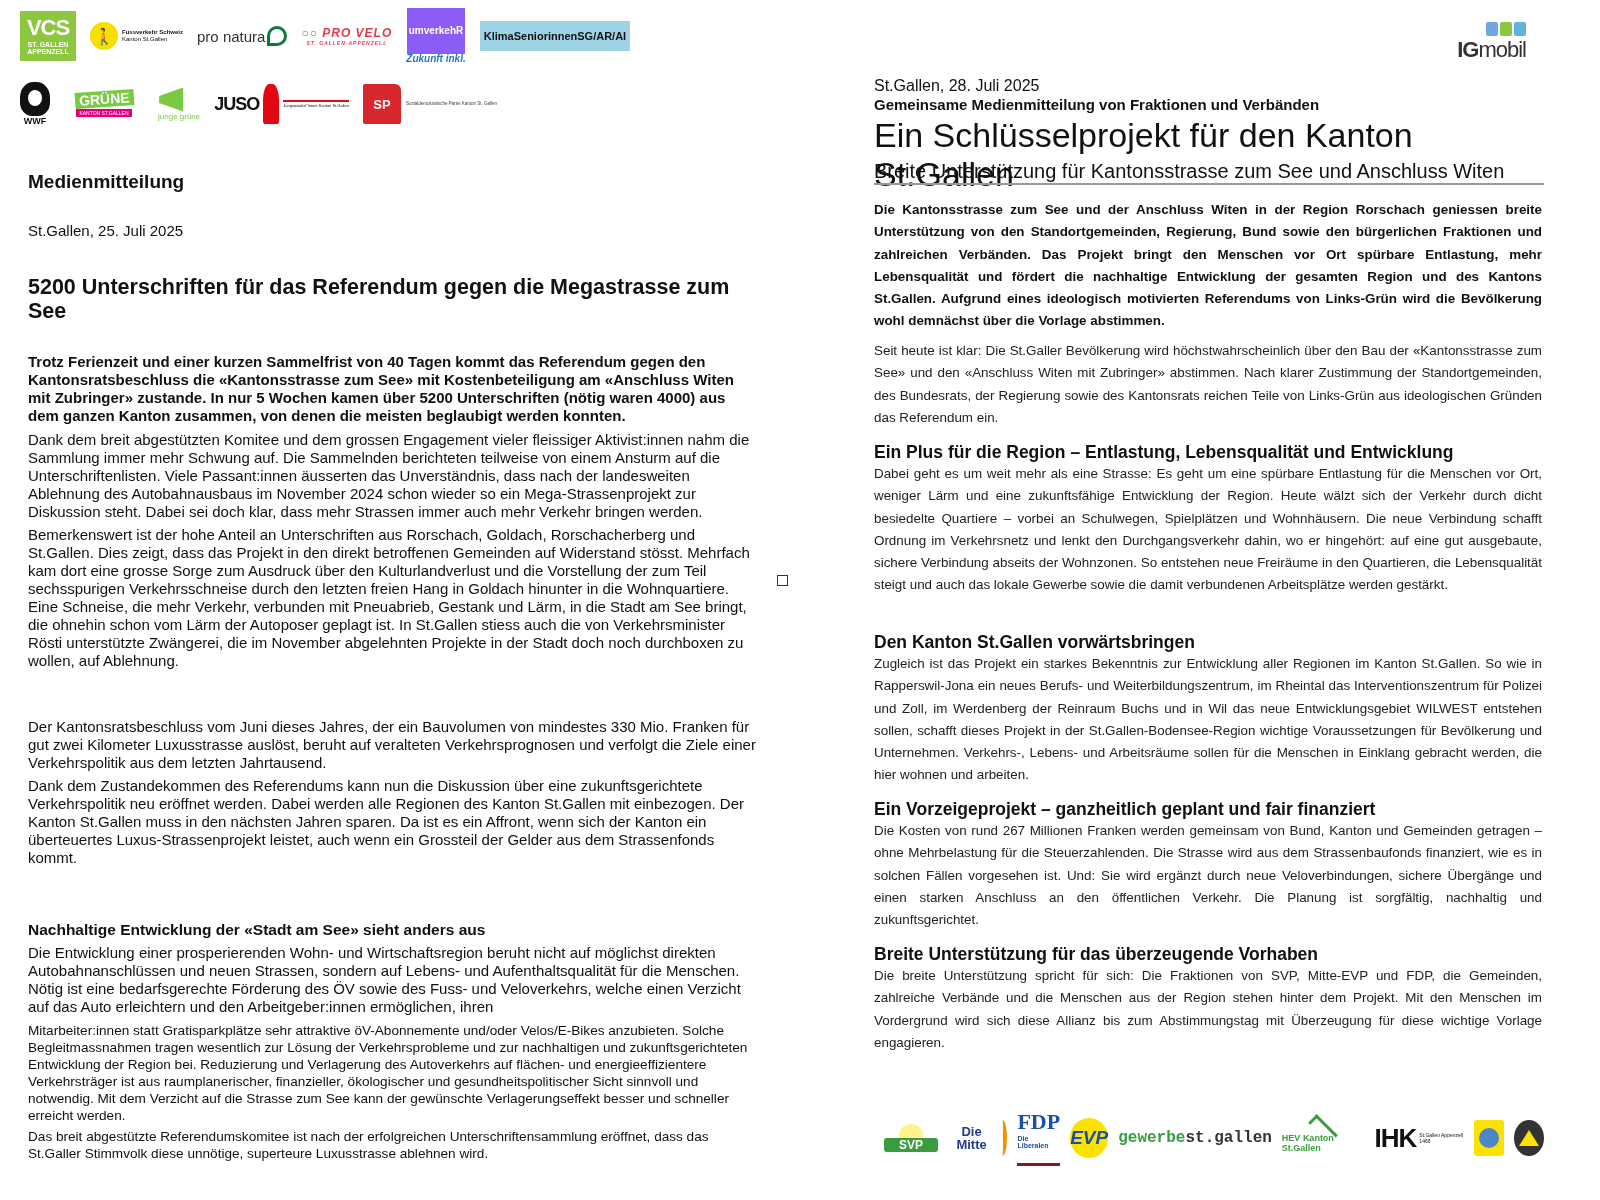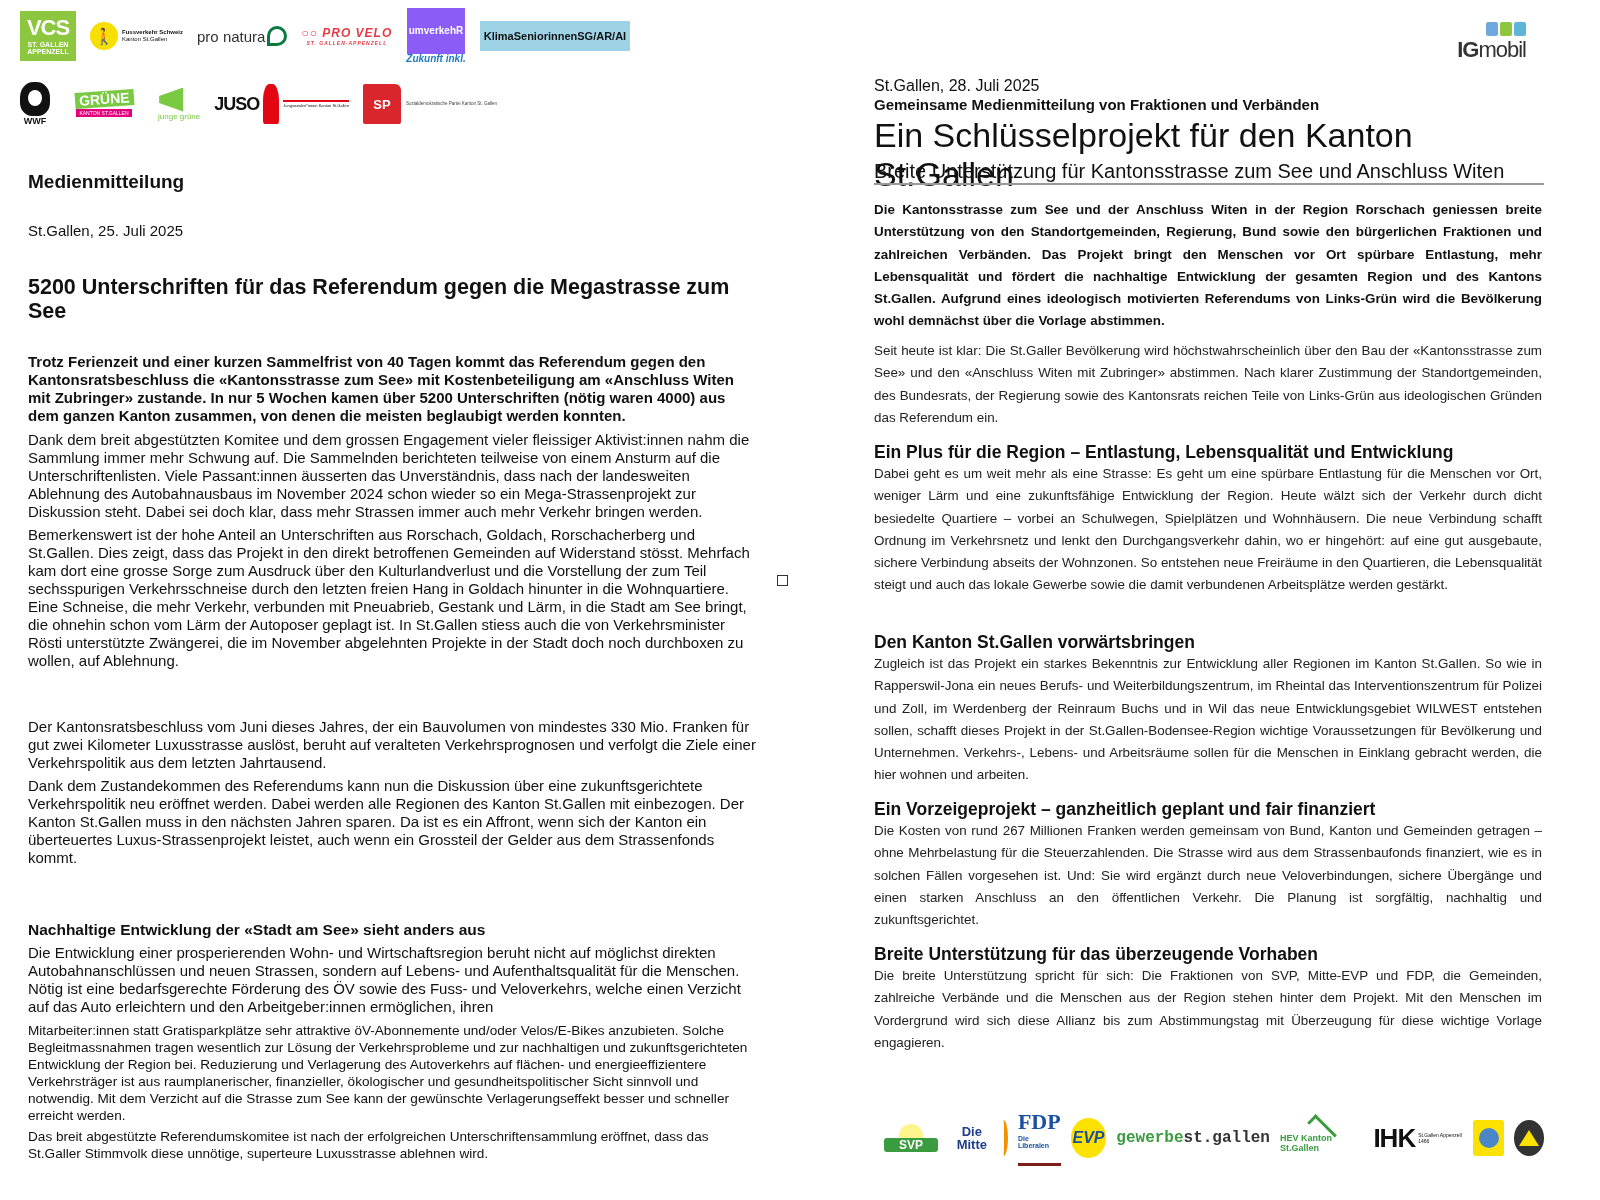--- a/index.html
+++ b/index.html
@@ -89,21 +89,21 @@
   .r-logos .bl { display: inline-flex; align-items: center; justify-content: center; font-weight: bold; }
   .svp { width: 56px; height: 40px; flex-direction: column; }
   .svp .sun { width: 24px; height: 14px; background: #fff48a; border-radius: 12px 12px 0 0; }
   .svp .bar { width: 54px; height: 14px; background: #3a9b3f; color: #fff; font-size: 12px; display: flex; align-items: center; justify-content: center; border-radius: 3px; }
   .mitte { color: #1f3d8a; font-size: 13px; line-height: 1; text-align: center; flex-direction: column; }
   .mitte-wrap { display: inline-flex; align-items: center; }
   .mitte-arc { width: 10px; height: 36px; border-right: 4px solid #f39200; border-radius: 0 50% 50% 0; margin-left: 3px; }
   .fdp { flex-direction: column; color: #1a4fa3; line-height: 1; border-bottom: 3px solid #7f1d1d; padding-bottom: 14px; }
   .fdp .a { font-family: "Liberation Serif", serif; font-size: 22px; }
   .fdp .b { font-size: 7px; margin-top: 2px; }
-  .evp { width: 40px; height: 40px; border-radius: 50%; background: #fde200; color: #1a4fa3; font-size: 16px; font-style: italic; }
+  .evp { width: 40px; height: 40px; border-radius: 50%; background: #fde200; color: #1a4fa3; font-size: 19px; font-style: italic; }
   .gewerbe { flex-direction: row; line-height: 1; font-family: "Liberation Mono", monospace; font-size: 16px; }
   .gewerbe .a { color: #3a9b3f; }
   .gewerbe .b { color: #333; }
   .hev { color: #3a9b3f; font-size: 9px; flex-direction: column; }
   .hev .roof { width: 30px; height: 12px; border-top: 3px solid #3a9b3f; border-left: 3px solid #3a9b3f; transform: rotate(45deg); margin-bottom: -2px; }
   .ihk { font-size: 26px; font-weight: 900; letter-spacing: -1px; }
   .ihk .small { font-size: 5px; font-weight: normal; margin-left: 3px; line-height: 1.2; letter-spacing: 0; }
   .tcs { width: 34px; height: 36px; background: #fde200; border-radius: 3px; }
   .tcs .c { width: 20px; height: 20px; border-radius: 50%; background: #4a86c8; }
   .acs { width: 34px; height: 36px; border-radius: 50%; background: #333; }

